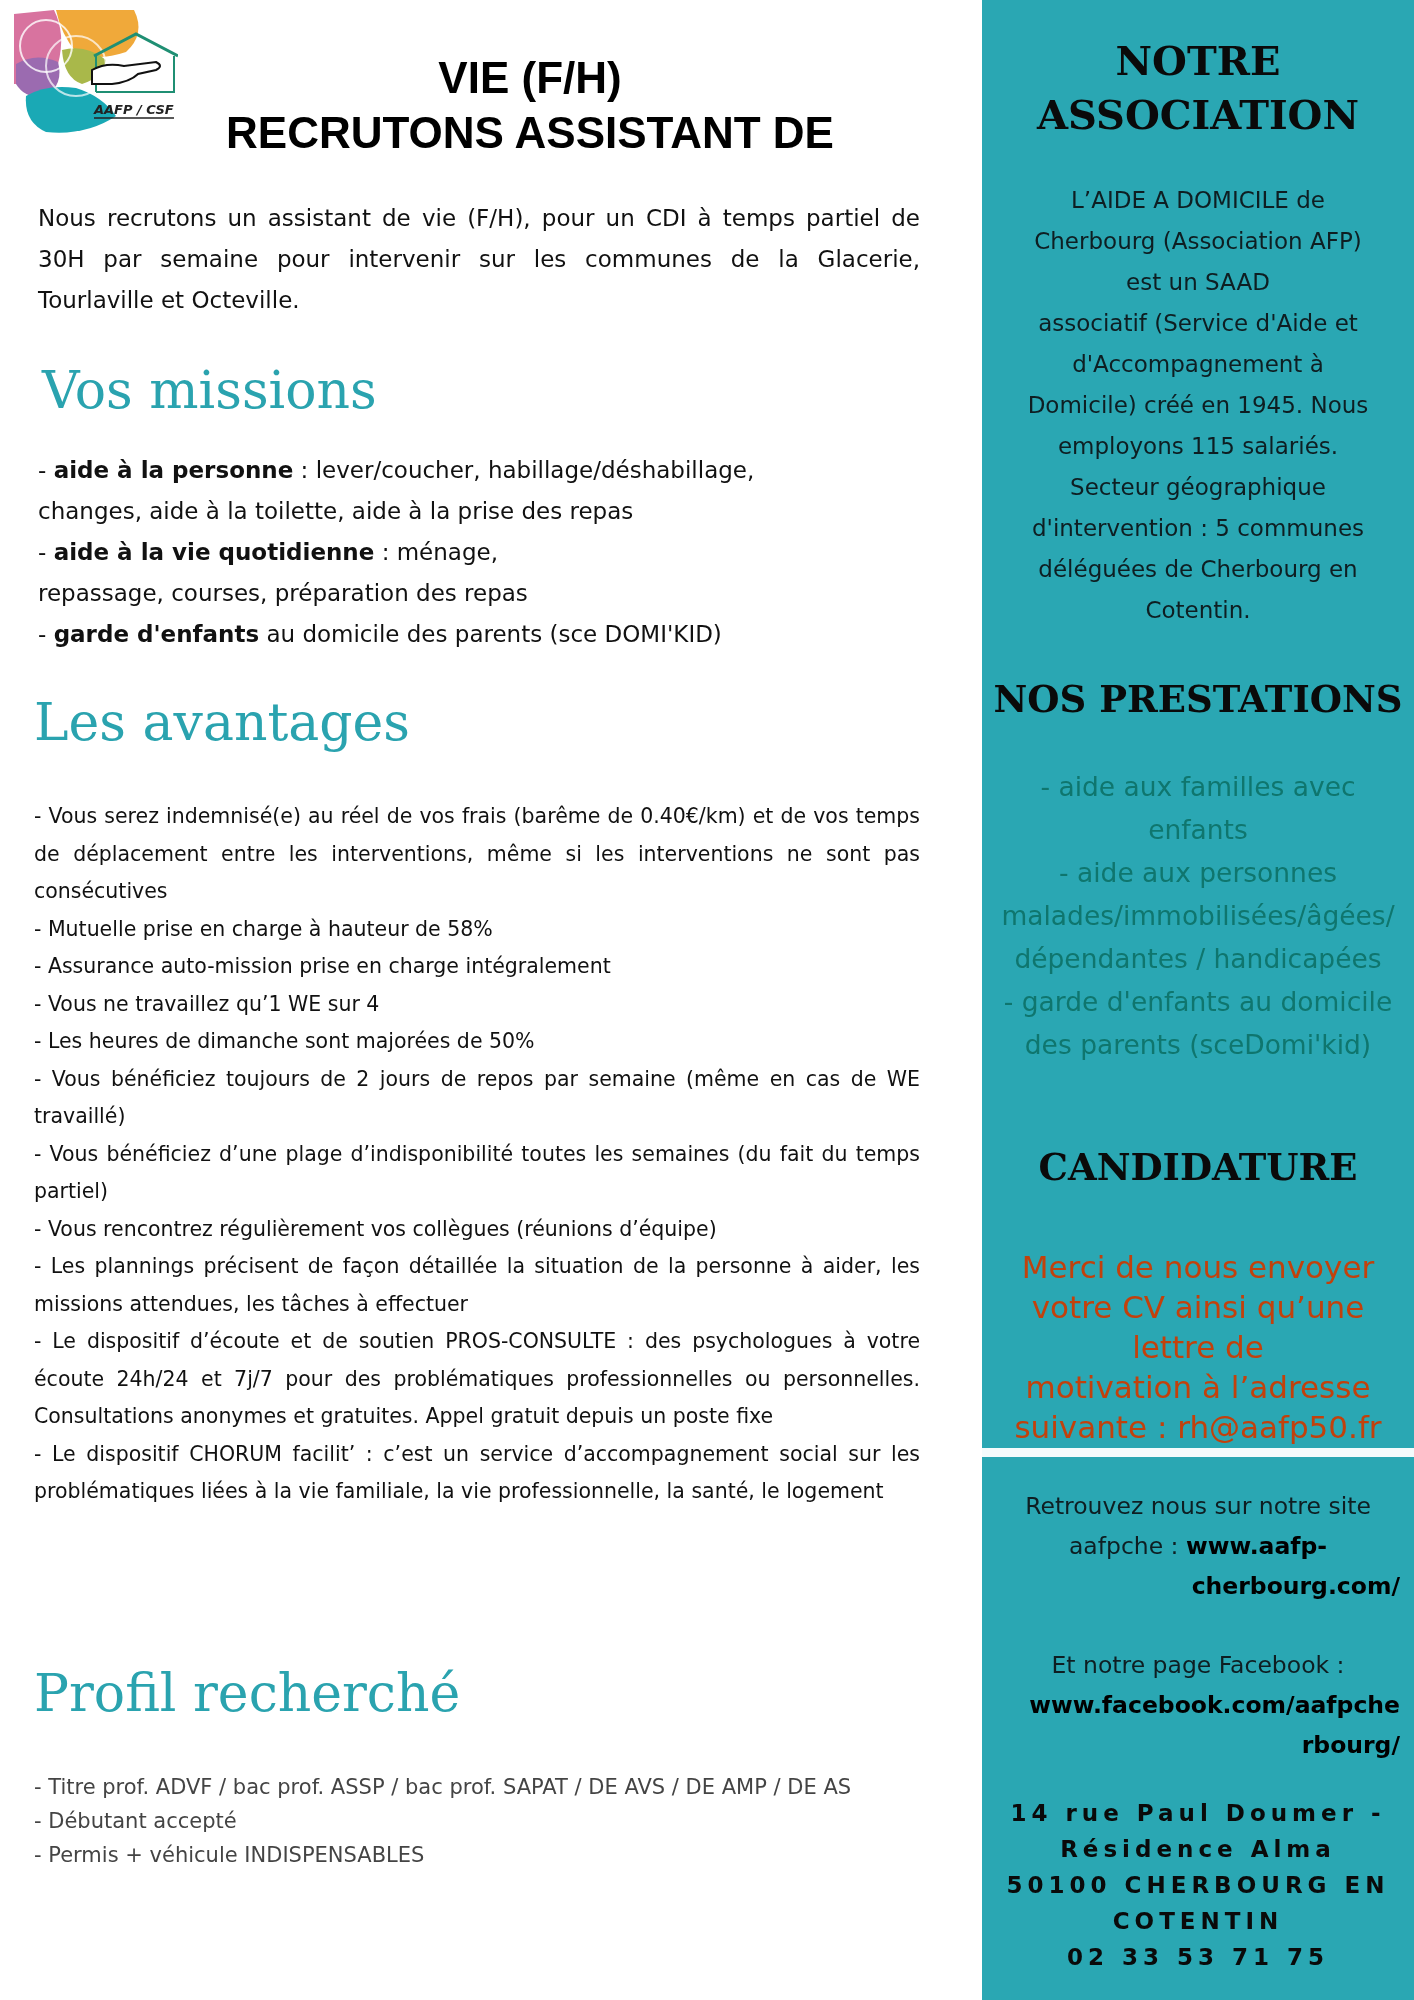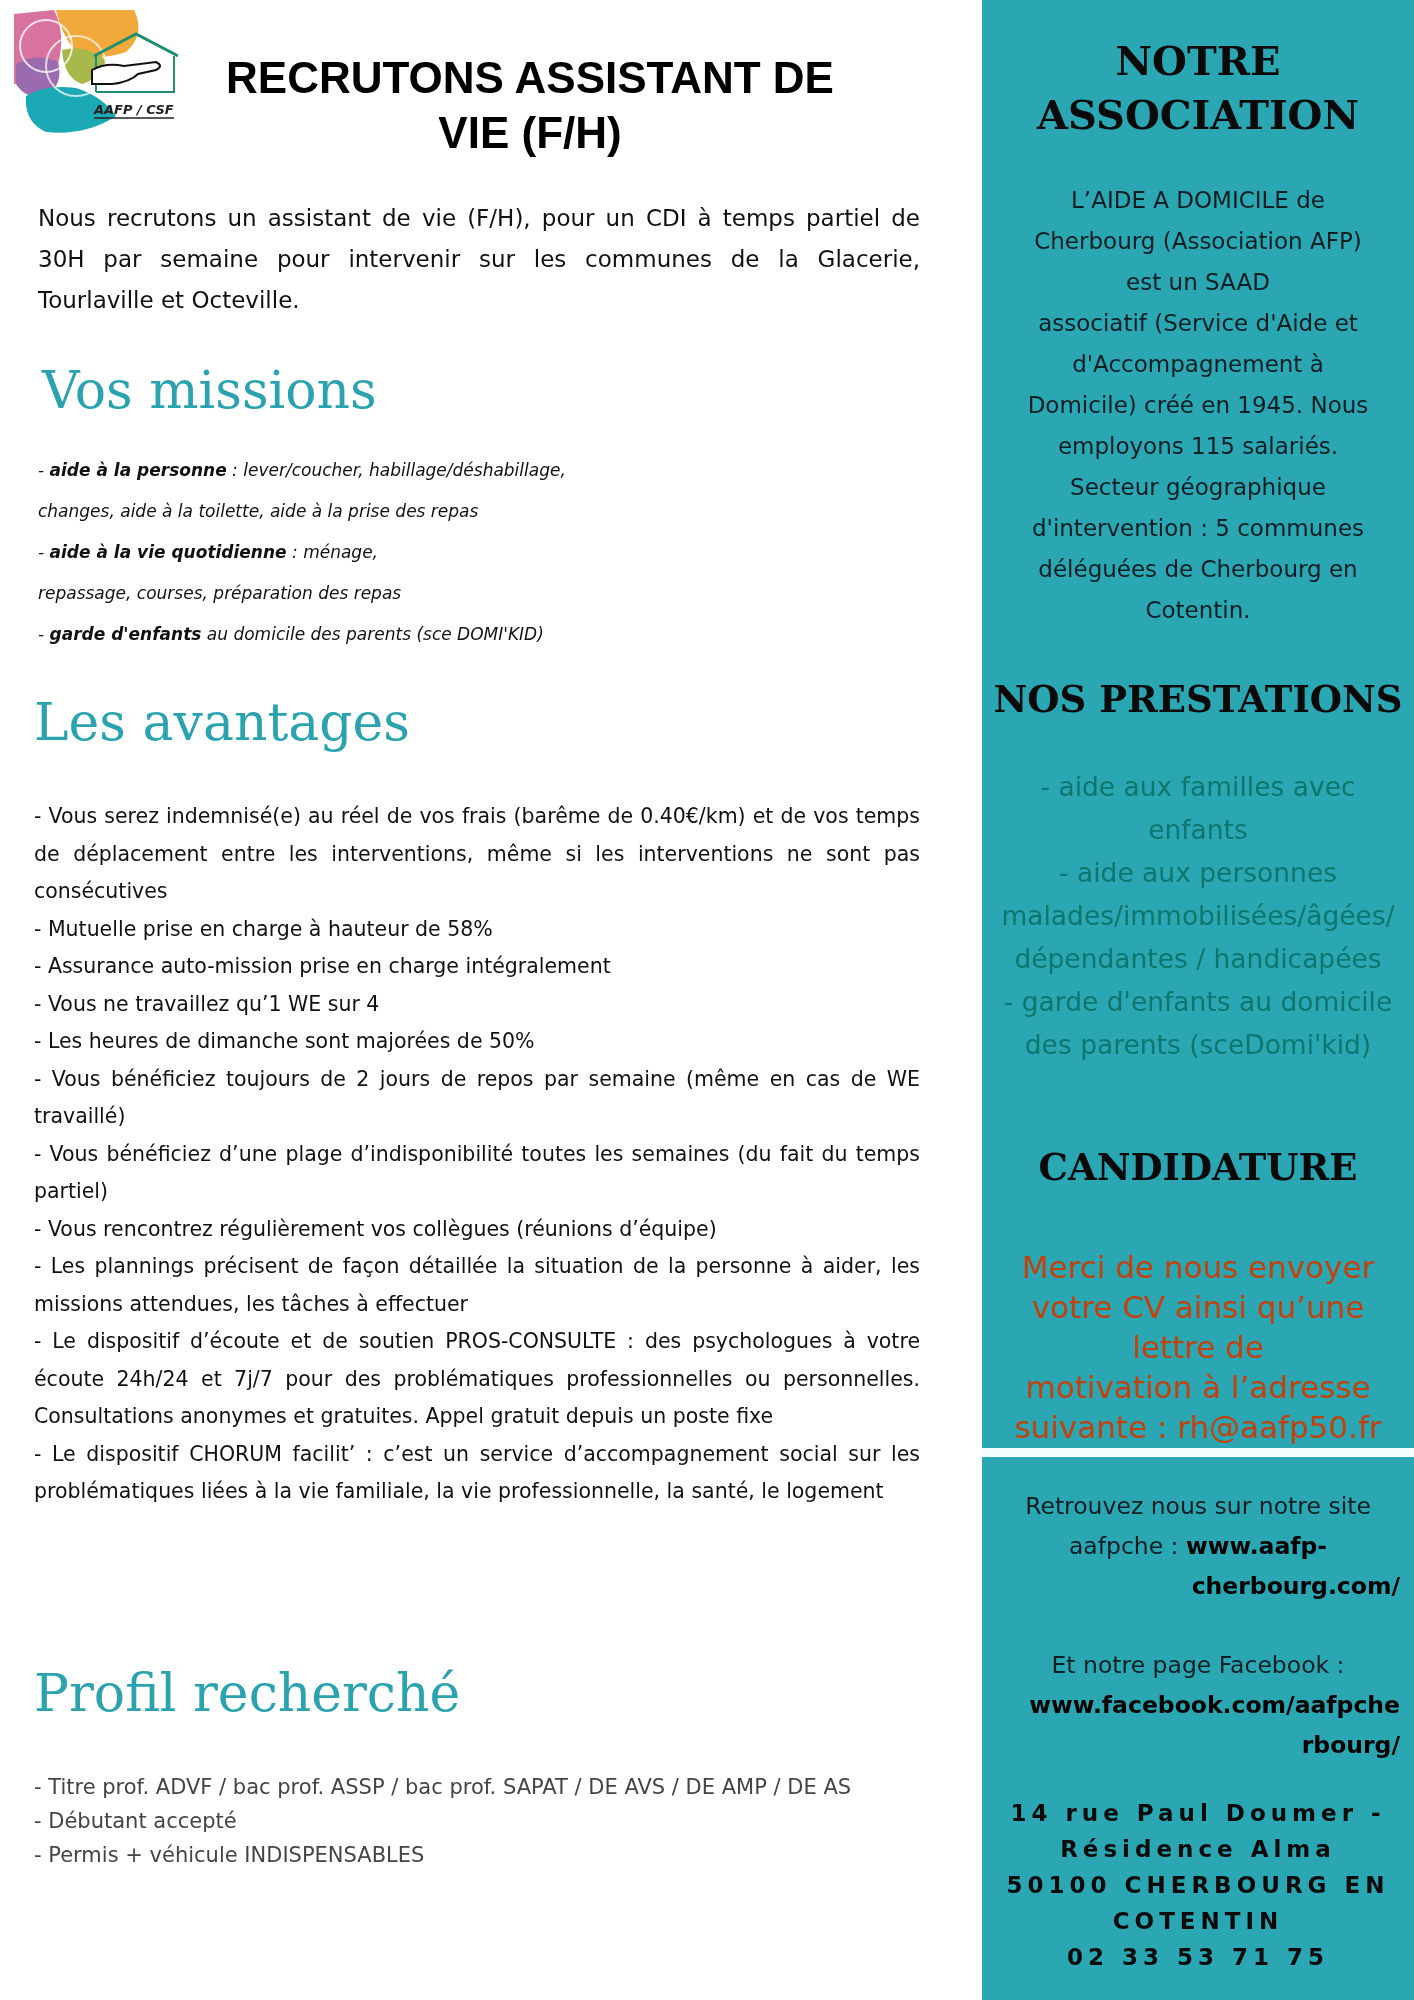--- a/index.html
+++ b/index.html
@@ -25,21 +25,21 @@
     }
     #intro {
       left:38px; top:198px; width:882px; font-size:23px; line-height:41px;
       text-align:justify; text-align-last:left;
     }
     .section-h {
       font-family:"DejaVu Serif", serif; color:#2aa3af; font-weight:normal;
       margin:0; white-space:nowrap;
     }
     #h-missions { left:42px; top:358px; font-size:52px; line-height:64px; }
-    #missions { left:38px; top:450px; width:880px; font-size:17px; line-height:41px;font-style:italic; }
+    #missions { left:38px; top:450px; width:880px; font-size:23px; line-height:41px; }
     #missions .m-item b { font-weight:bold; }
 
     #h-avantages { left:34px; top:690px; font-size:52px; line-height:64px; }
     #avantages { left:34px; top:798px; width:886px; font-size:20.5px; line-height:37.5px; }
     #avantages .av-item { text-align:justify; text-align-last:left; }
 
     #h-profil { left:34px; top:1661px; font-size:52px; line-height:64px; }
     #profil { left:34px; top:1770px; width:900px; font-size:21px; color:#444; }
     #profil .p-item { line-height:34px; }
 
@@ -102,22 +102,22 @@
     <circle cx="70" cy="62" r="30" fill="none" stroke="#ffffff" stroke-width="2" opacity="0.7"></circle>
     <path d="M88 52 L130 30 L172 52" fill="none" stroke="#1f8f73" stroke-width="3"></path>
     <path d="M90 52 L90 88 M168 52 L168 88 L90 88" fill="none" stroke="#1f8f73" stroke-width="2"></path>
     <path d="M86 66 Q100 58 118 62 L150 58 Q158 62 150 66 L132 70 Q124 78 106 80 L86 80 Z" fill="#ffffff" stroke="#111" stroke-width="2"></path>
     <text x="88" y="110" font-family="DejaVu Sans, sans-serif" font-size="13" font-weight="bold" font-style="italic" fill="#222">AAFP / CSF</text>
     <line x1="88" y1="114" x2="168" y2="114" stroke="#222" stroke-width="1.5"></line>
   </svg>
 </div>
 
 <div id="title" class="abs">
+  <span class="line">VIE (F/H)</span>
   <span class="line">RECRUTONS ASSISTANT DE</span>
-  <span class="line">VIE (F/H)</span>
 </div>
 
 <p id="intro" class="abs body-text" style="margin:0">Nous recrutons un assistant de vie (F/H), pour un CDI à temps partiel de 30H par semaine pour intervenir sur les communes de la Glacerie, Tourlaville et Octeville.</p>
 
 <h2 id="h-missions" class="abs section-h">Vos missions</h2>
 <div id="missions" class="abs body-text">
   <div class="m-item">
     <span>- </span><b>aide à la personne</b><span> : lever/coucher, habillage/déshabillage,</span>
     <span class="line">changes, aide à la toilette, aide à la prise des repas</span>
   </div>

